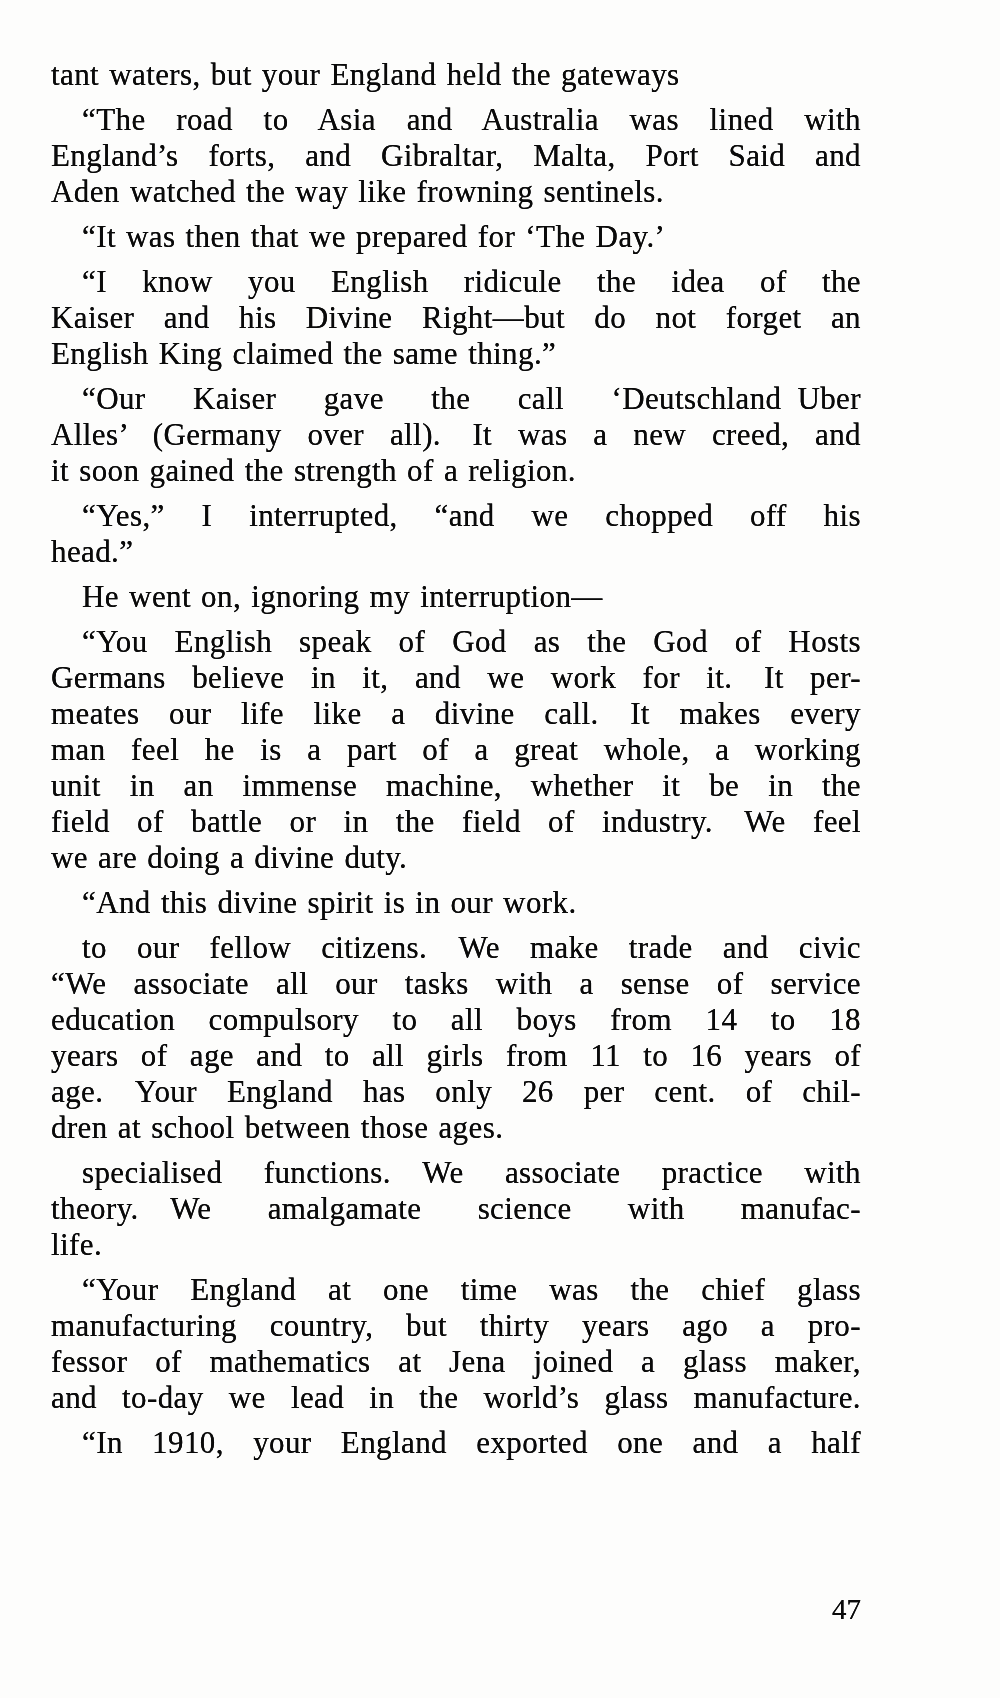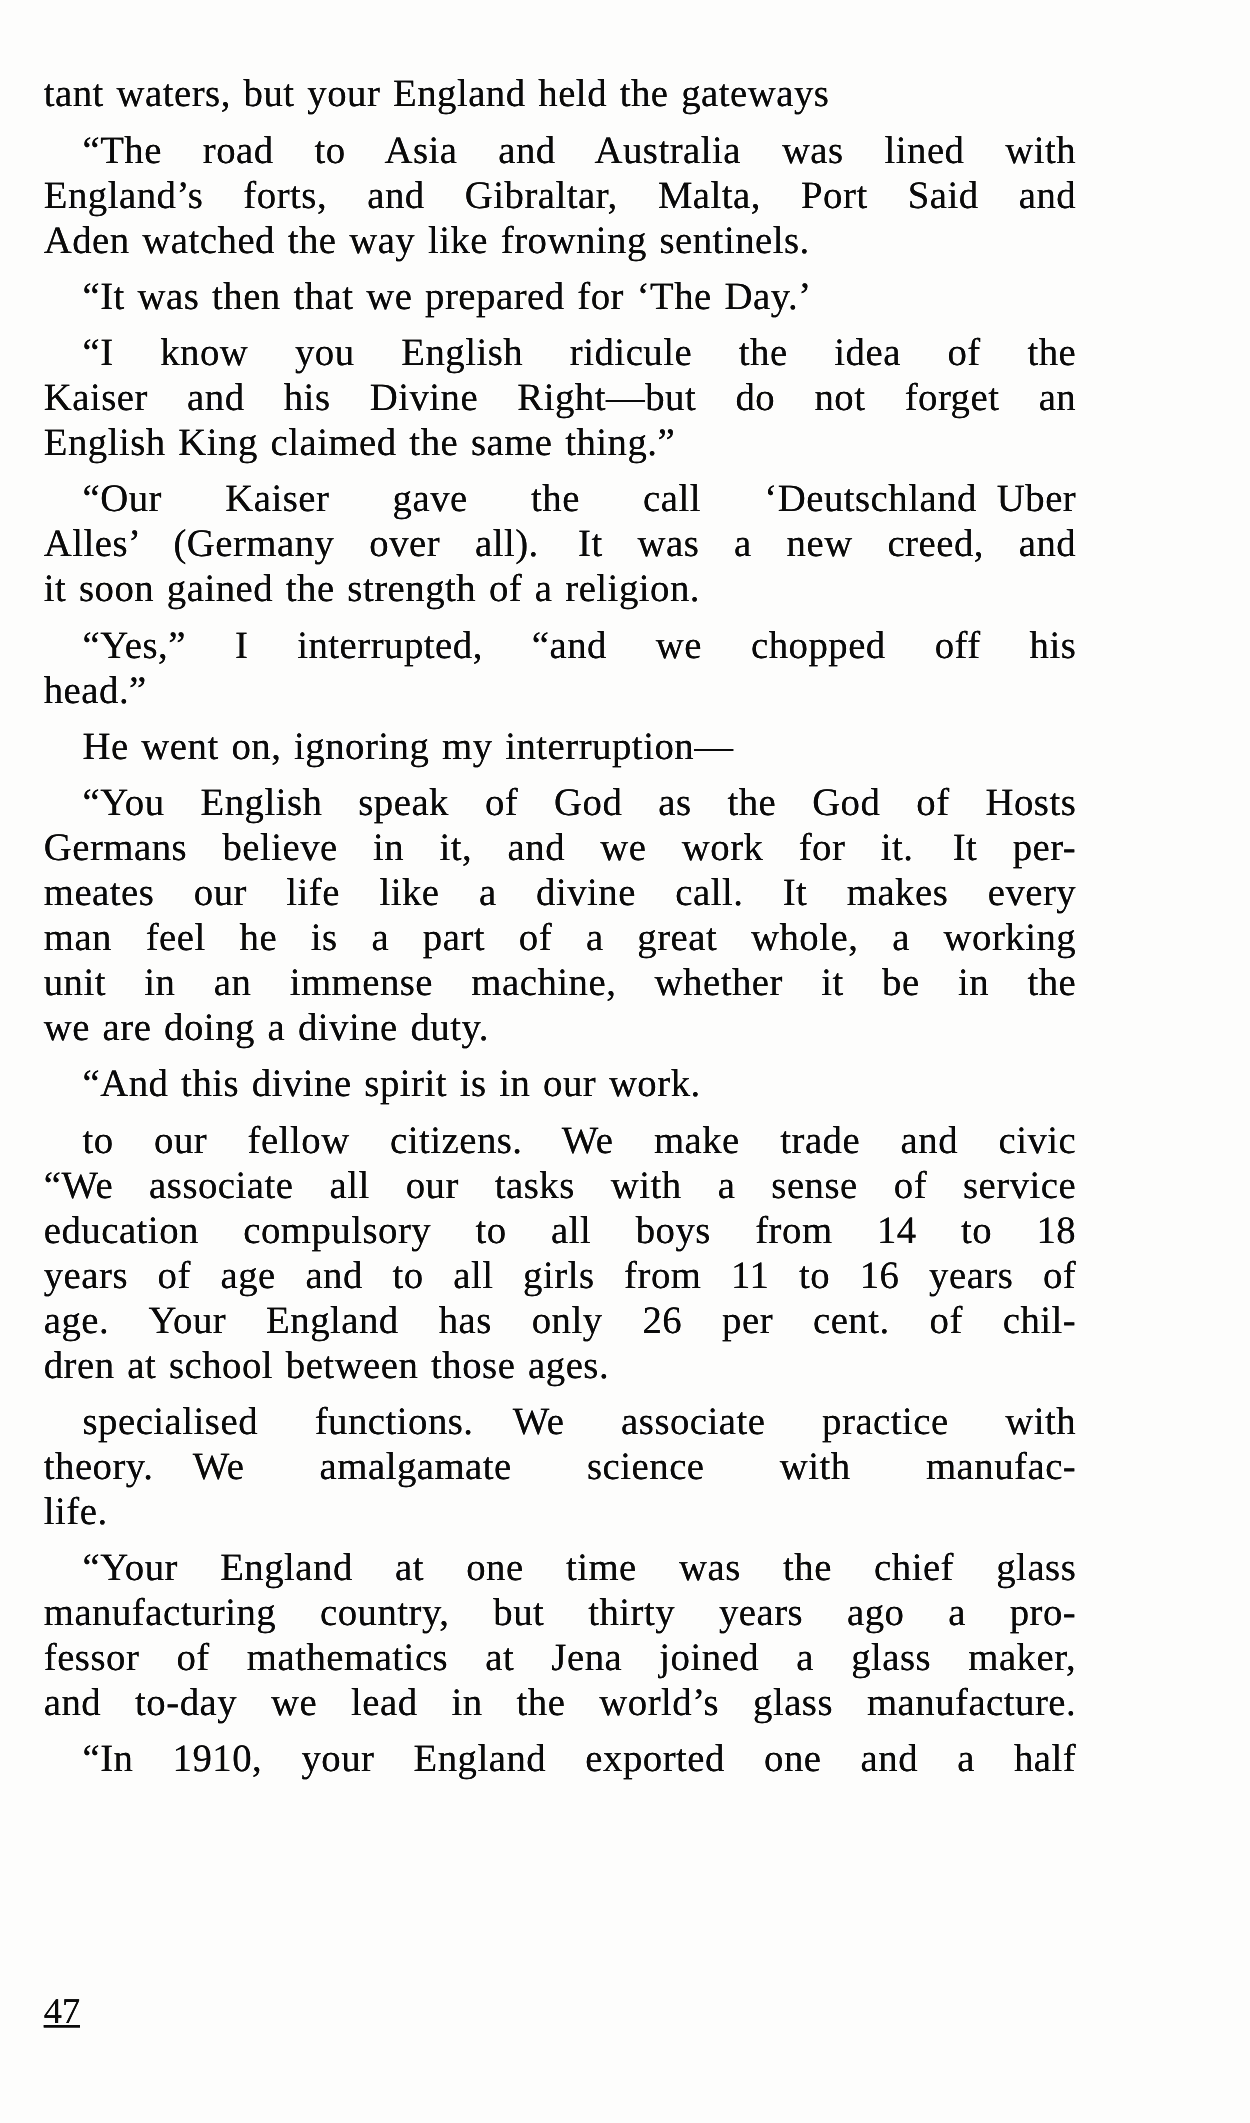--- a/index.html
+++ b/index.html
@@ -34,42 +34,42 @@
   }
   .line {
     font-size: 31px;
     line-height: 36px;
     letter-spacing: 0.4px;
     word-spacing: 2px;
     text-align: justify;
     text-align-last: justify;
     text-shadow: 0 0 0.5px var(--ink);
     white-space: normal;
+    margin-left: 16px;
   }
   
   .para .line:last-child {
     text-align-last: left;
   }
   
   .para.jlast .line:last-child {
     text-align-last: justify;
   }
   .para.indent .line:first-child {
     text-indent: 31px;
   }
   .page-number {
     position: absolute;
     left: 35px;
     top: 1592px;
     width: 826px;
-    text-align: left;
+    text-align: right;
     font-size: 29px;
     line-height: 34px;
     text-shadow: 0 0 0.5px var(--ink);
-    text-decoration: underline;
   }
 </style>
 </head>
 <body>
 
 <div class="page">
   <div class="text-block">
       <div class="para">
         <div class="line">tant waters, but your England held the gateways</div>
       </div>
@@ -97,20 +97,21 @@
       </div>
       <div class="para indent">
         <div class="line">He went on, ignoring my interruption—</div>
       </div>
       <div class="para indent">
         <div class="line">“You English speak of God as the God of Hosts</div>
         <div class="line">Germans believe in it, and we work for it. It per-</div>
         <div class="line">meates our life like a divine call. It makes every</div>
         <div class="line">man feel he is a part of a great whole, a working</div>
         <div class="line">unit in an immense machine, whether it be in the</div>
+        <div class="line">field of battle or in the field of industry. We feel</div>
         <div class="line">we are doing a divine duty.</div>
       </div>
       <div class="para indent">
         <div class="line">“And this divine spirit is in our work.</div>
       </div>
       <div class="para indent">
         <div class="line">to our fellow citizens. We make trade and civic</div>
         <div class="line">“We associate all our tasks with a sense of service</div>
         <div class="line">education compulsory to all boys from 14 to 18</div>
         <div class="line">years of age and to all girls from 11 to 16 years of</div>

